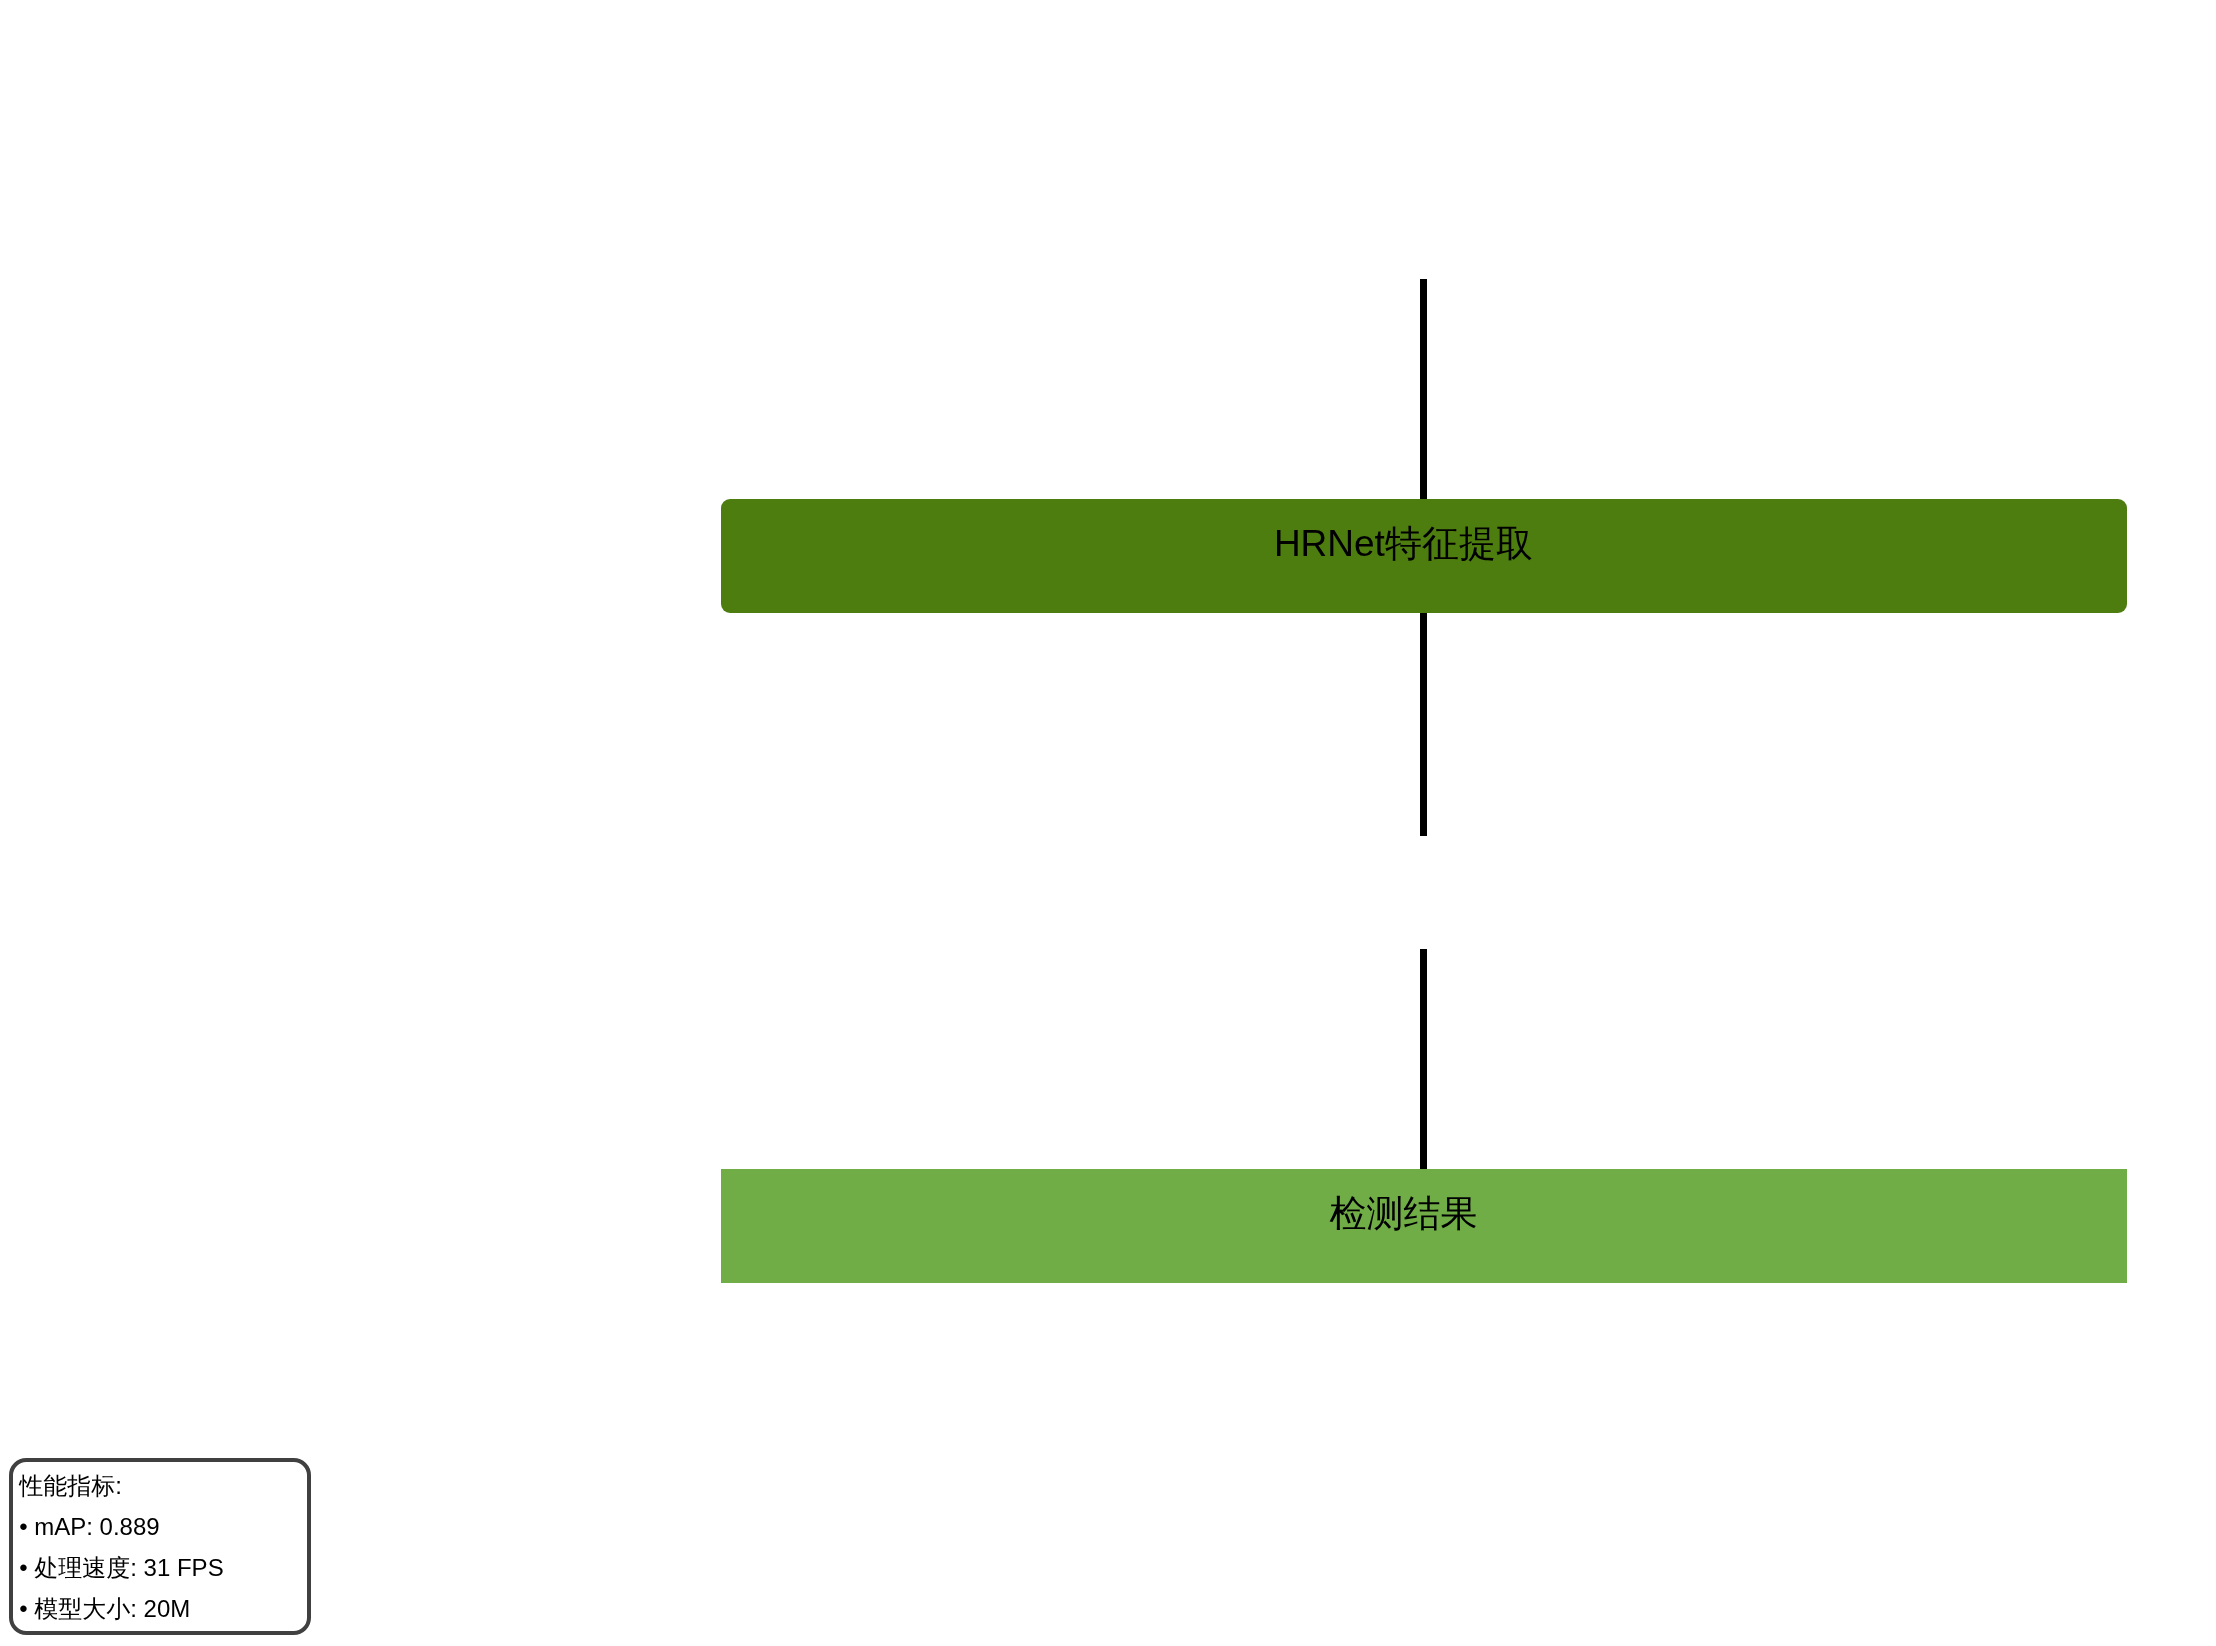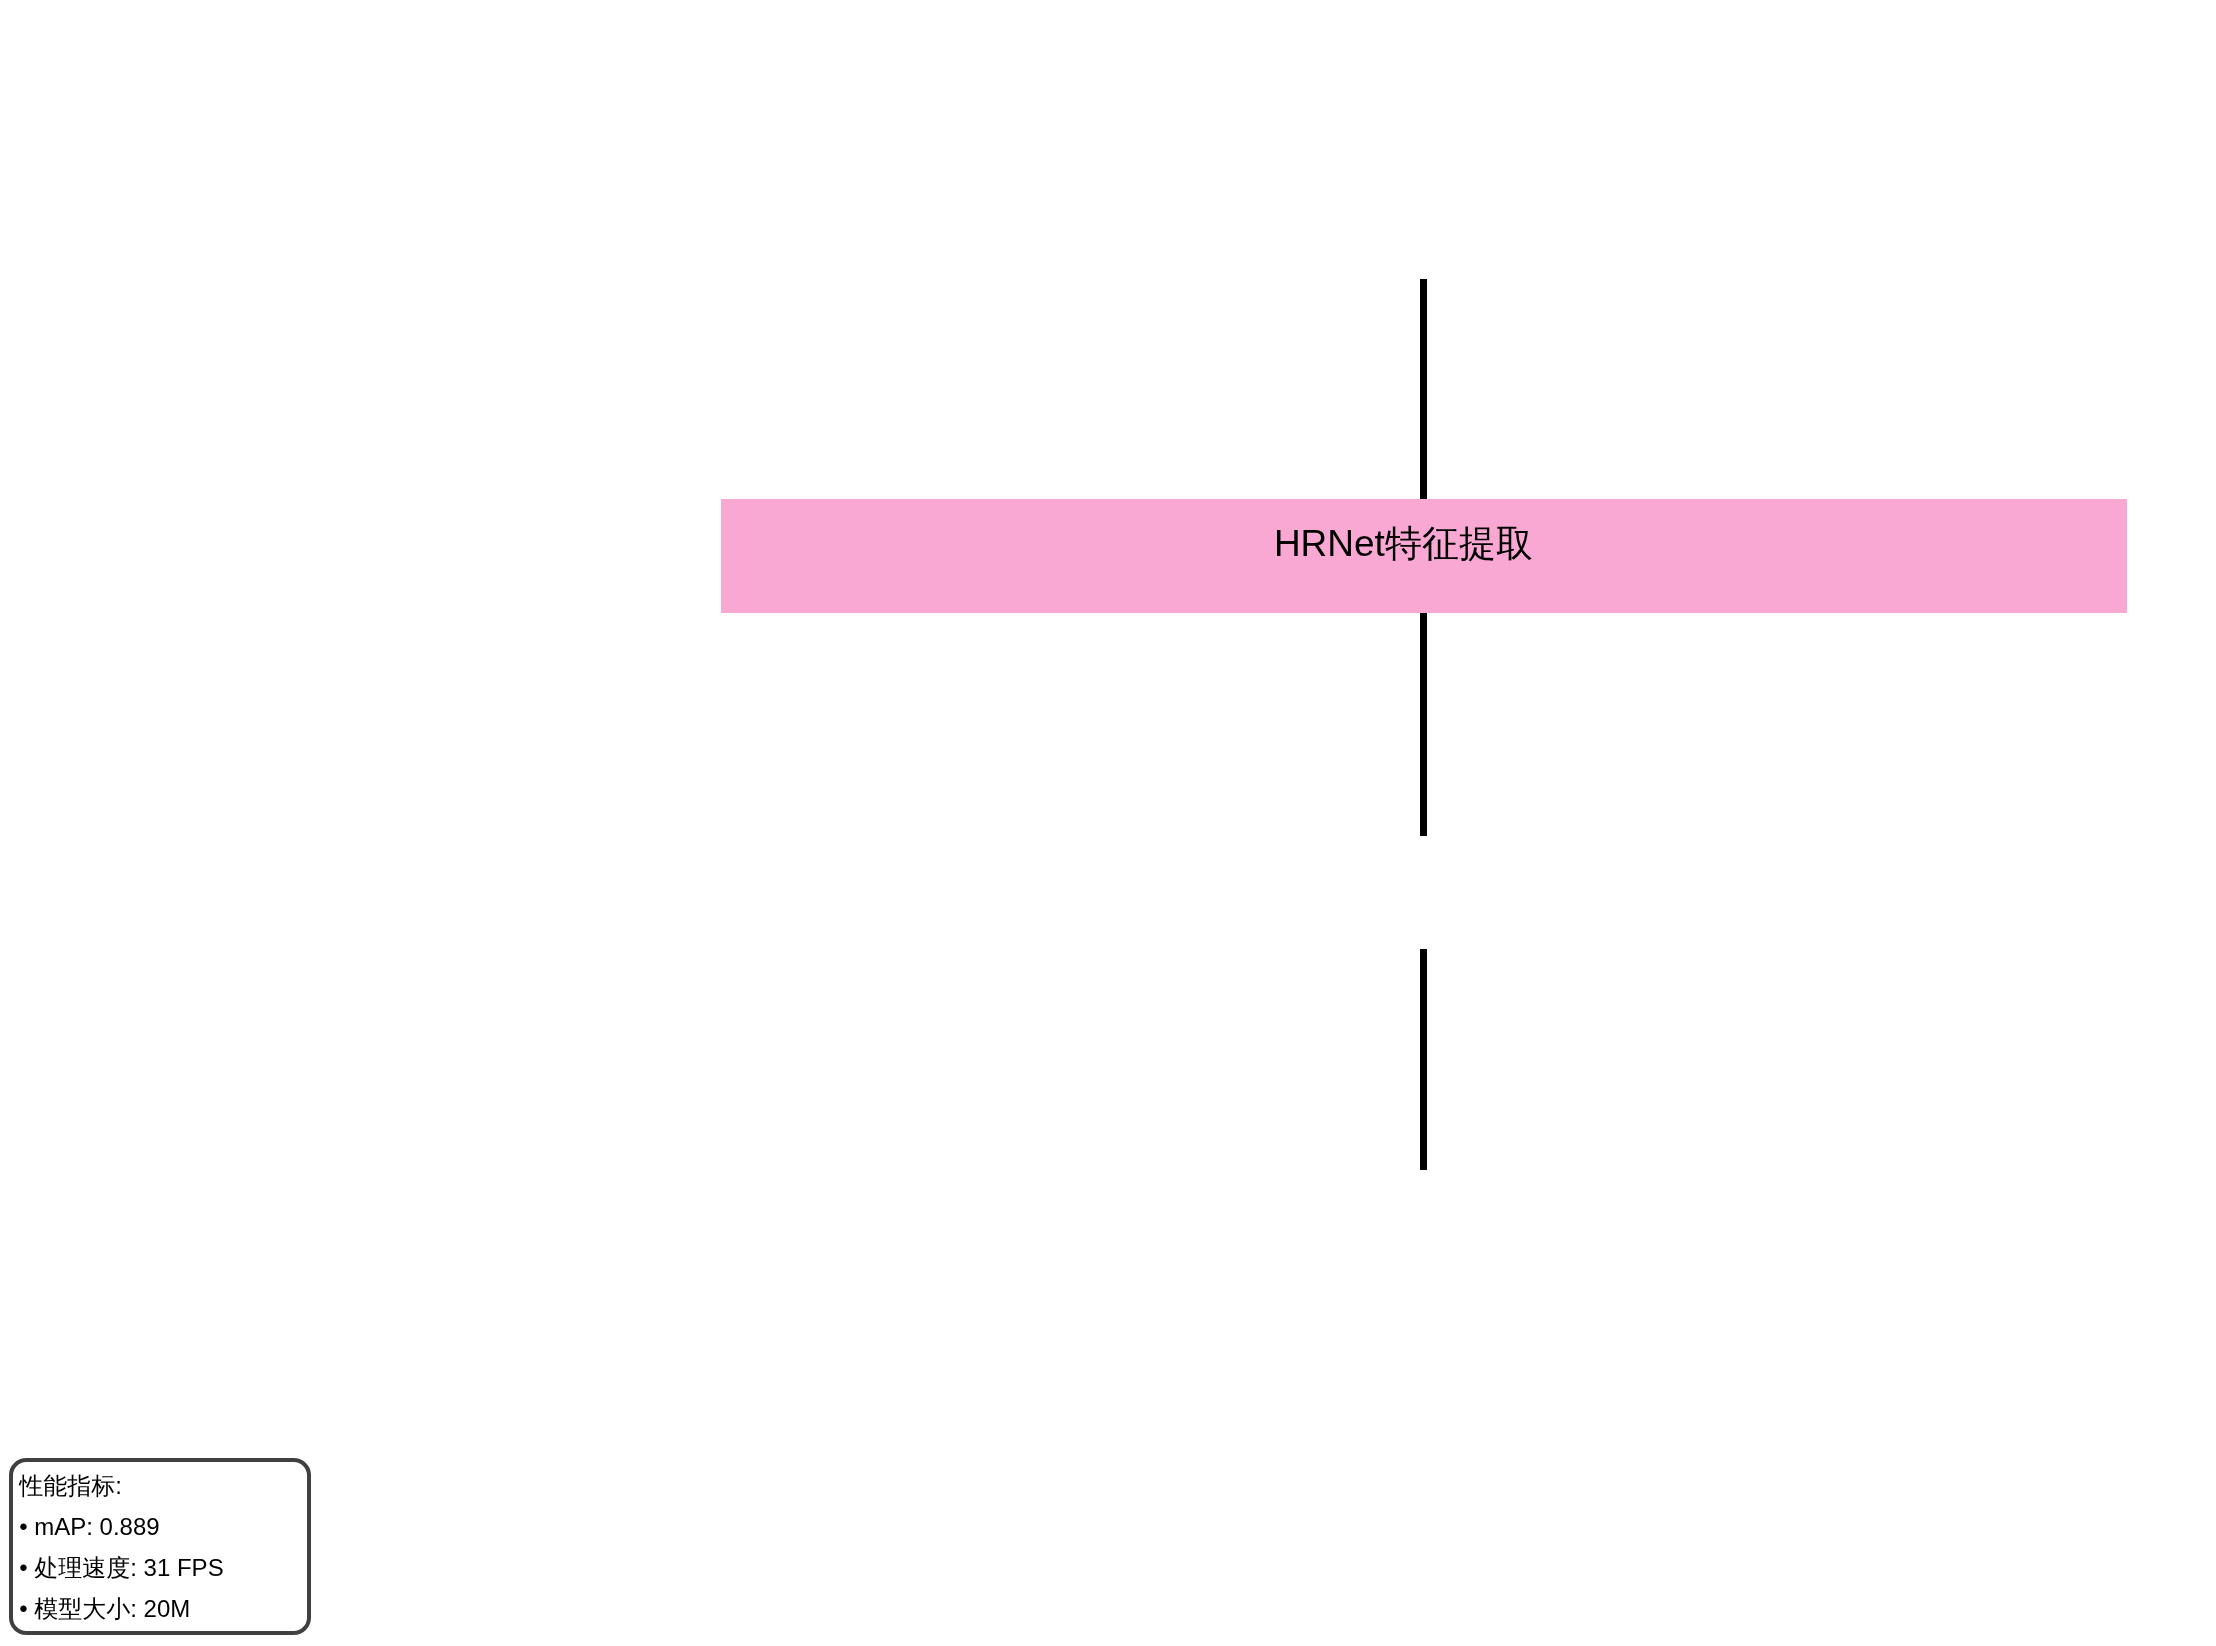--- a/index.html
+++ b/index.html
@@ -81,29 +81,32 @@
 </style>
 </head>
 <body>
 
 <div class="canvas">
 
 
 
   <div class="connector connector-0" style="background: rgb(0, 0, 0);"></div>
 
-  <div class="node node-1" style="background: #f9a8d4;">
+  <div class="node node-1" style="background: #4d7c0f; border-radius: 9px;">
     <span class="node-label">HRNet特征提取</span>
   </div>
 
   <div class="connector connector-1" style="background: rgb(0, 0, 0);"></div>
 
 
   <div class="connector connector-2" style="background: rgb(0, 0, 0);"></div>
 
+  <div class="node node-3" style="background: rgb(112, 173, 71);">
+    <span class="node-label">检测结果</span>
+  </div>
 
   <div class="metrics-panel">
     <div class="metrics-line">性能指标:</div>
     <div class="metrics-line">• mAP: 0.889</div>
     <div class="metrics-line">• 处理速度: 31 FPS</div>
     <div class="metrics-line">• 模型大小: 20M</div>
   </div>
 
 </div>
 

